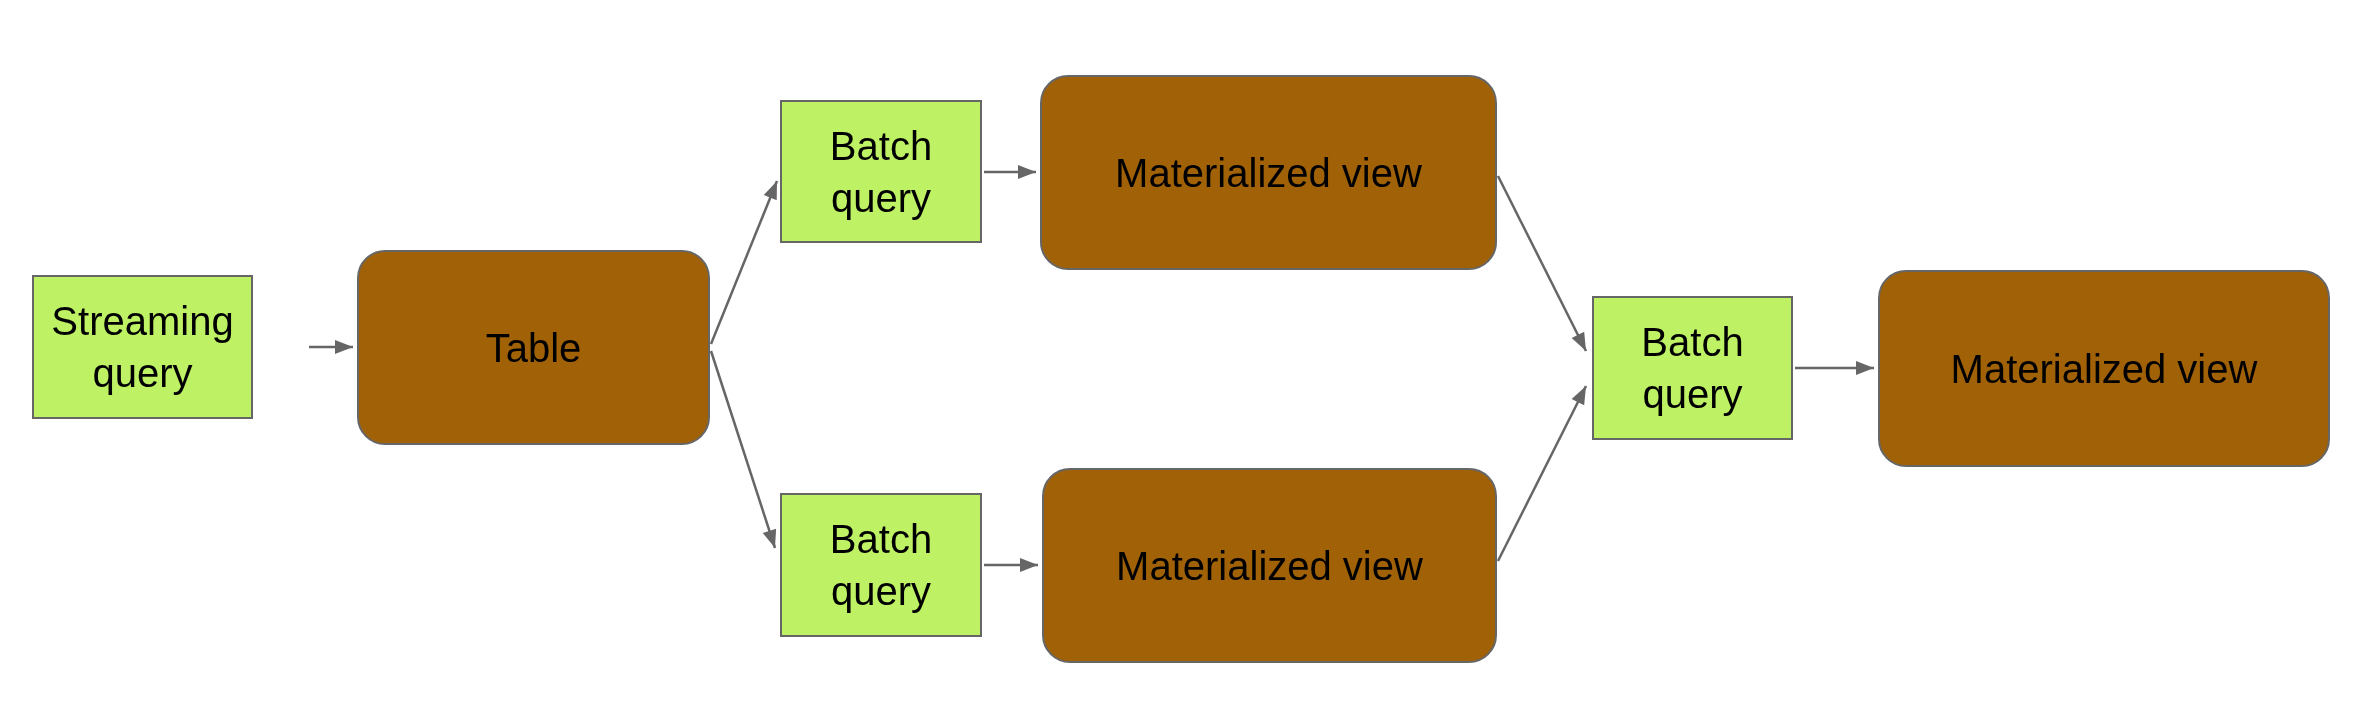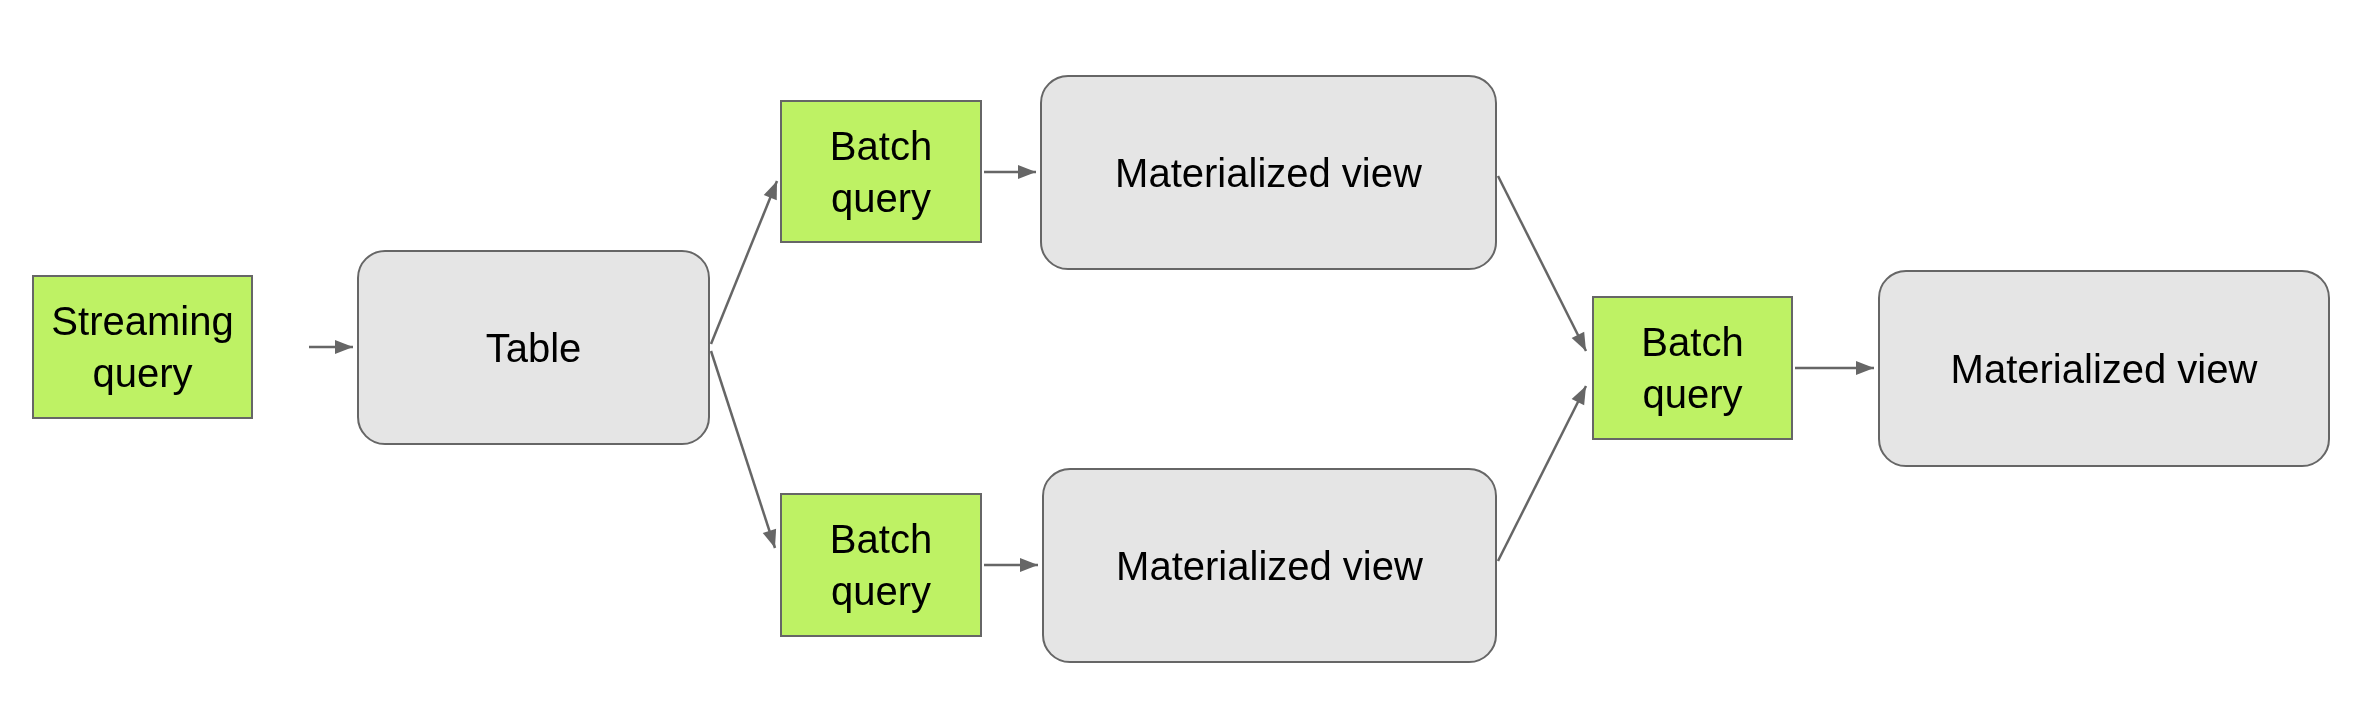--- a/index.html
+++ b/index.html
@@ -21,21 +21,21 @@
     font-size: 40px;
     line-height: 52px;
     color: #000000;
     border: 2.5px solid #666666;
   }
   .node--query {
     background: #bef264;
     border-radius: 0;
   }
   .node--storage {
-    background: #e5e5e5;
+    background: #a16207;
     border-radius: 28px;
   }
   
   #n-streaming-query   { left: 32px;   top: 275px; width: 221px; height: 144px; }
   #n-table             { left: 357px;  top: 250px; width: 353px; height: 195px; }
   #n-batch-top         { left: 780px;  top: 100px; width: 202px; height: 143px; }
   #n-mv-top            { left: 1040px; top: 75px;  width: 457px; height: 195px; }
   #n-batch-bottom      { left: 780px;  top: 493px; width: 202px; height: 144px; }
   #n-mv-bottom         { left: 1042px; top: 468px; width: 455px; height: 195px; }
   #n-batch-final       { left: 1592px; top: 296px; width: 201px; height: 144px; }

